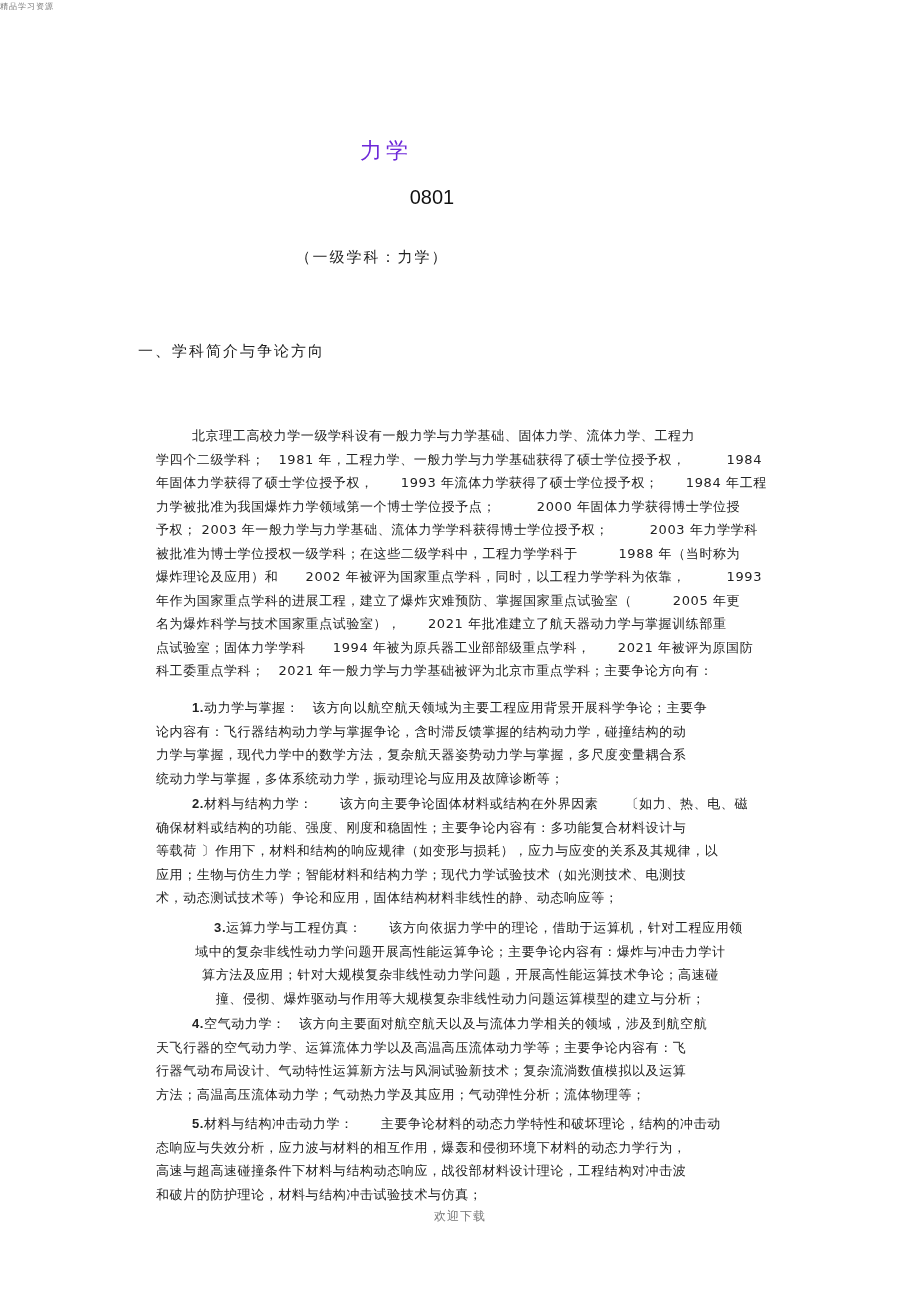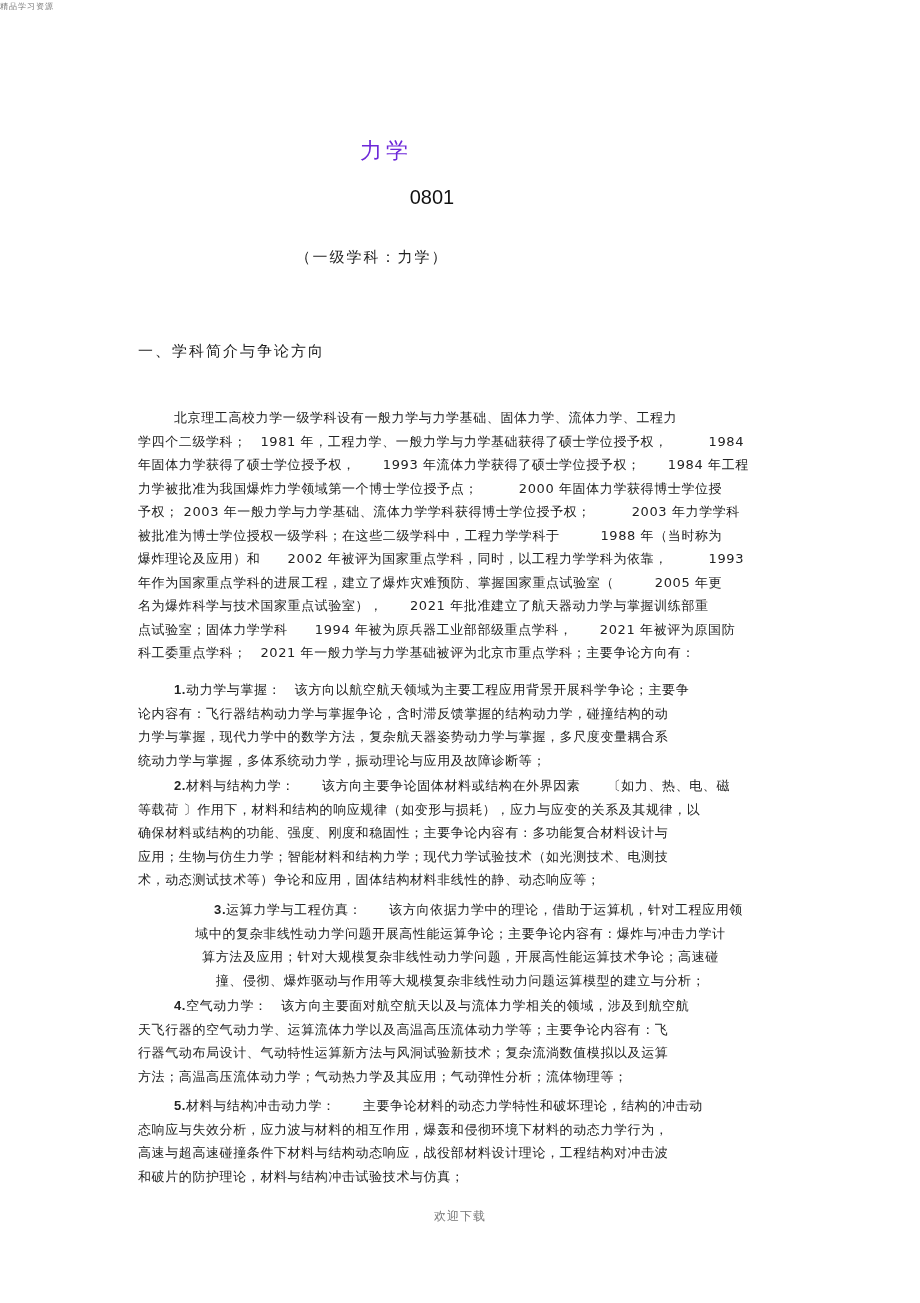--- a/index.html
+++ b/index.html
@@ -10,21 +10,21 @@
   .ftr { position: absolute; top: 1208px; left: 0; width: 920px; text-align: center;
          font-size: 12px; color: #777; letter-spacing: 1px; }
   .title { position: absolute; top: 136px; left: 0; width: 772px; text-align: center;
            font-size: 22px; letter-spacing: 4px; color: #6d28d9; }
   .code { position: absolute; top: 186px; left: 0; width: 864px; text-align: center;
           font-family: "Liberation Sans", sans-serif; font-size: 20px; color: #111; }
   .sub { position: absolute; top: 248px; left: 0; width: 744px; text-align: center;
          font-size: 15px; letter-spacing: 2px; color: #222; }
   .section { position: absolute; top: 342px; left: 138px; font-size: 15px; letter-spacing: 2px; color: #222; }
   .body { position: absolute; left: 138px; width: 645px; font-size: 13px; color: #222; }
-  .para { line-height: 23.5px; margin: 0; letter-spacing: 0.6px; }
+  .para { line-height: 23.5px; margin: 18px; letter-spacing: 0.6px; }
   .line { display: block; white-space: nowrap; }
   .ind { padding-left: 36px; }
   .lbl { font-weight: bold; font-family: "Liberation Sans", sans-serif; }
 </style>
 </head>
 <body>
 
 <div class="hdr">精品学习资源</div>
 
 <div class="title">力学</div>
@@ -53,22 +53,22 @@
     <span class="line ind"><span class="lbl">1.</span><span>动力学与掌握：</span>　<span>该方向以航空航天领域为主要工程应用背景开展科学争论；主要争</span></span>
     <span class="line">论内容有：飞行器结构动力学与掌握争论，含时滞反馈掌握的结构动力学，碰撞结构的动</span>
     <span class="line">力学与掌握，现代力学中的数学方法，复杂航天器姿势动力学与掌握，多尺度变量耦合系</span>
     <span class="line">统动力学与掌握，多体系统动力学，振动理论与应用及故障诊断等；</span>
   </p>
 </div>
 
 <div class="body" style="top:774px;">
   <p class="para">
     <span class="line ind"><span class="lbl">2.</span><span>材料与结构力学：</span>　　<span>该方向主要争论固体材料或结构在外界因素　　〔如力、热、电、磁</span></span>
+    <span class="line">确保材料或结构的功能、强度、刚度和稳固性；主要争论内容有：多功能复合材料设计与</span>
     <span class="line">等载荷 〕作用下，材料和结构的响应规律（如变形与损耗），应力与应变的关系及其规律，以</span>
-    <span class="line">确保材料或结构的功能、强度、刚度和稳固性；主要争论内容有：多功能复合材料设计与</span>
     <span class="line">应用；生物与仿生力学；智能材料和结构力学；现代力学试验技术（如光测技术、电测技</span>
     <span class="line">术，动态测试技术等）争论和应用，固体结构材料非线性的静、动态响应等；</span>
   </p>
 </div>
 
 <div class="body" style="top:898px;text-align:center;">
   <p class="para">
     <span class="line ind"><span class="lbl">3.</span><span>运算力学与工程仿真：</span>　　<span>该方向依据力学中的理论，借助于运算机，针对工程应用领</span></span>
     <span class="line">域中的复杂非线性动力学问题开展高性能运算争论；主要争论内容有：爆炸与冲击力学计</span>
     <span class="line">算方法及应用；针对大规模复杂非线性动力学问题，开展高性能运算技术争论；高速碰</span>

